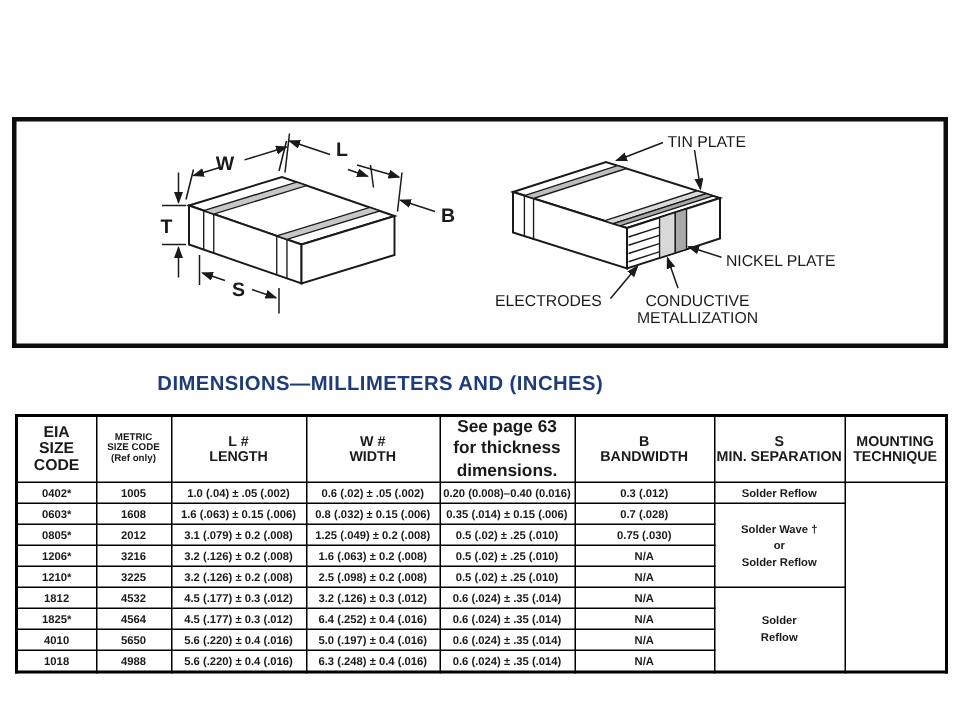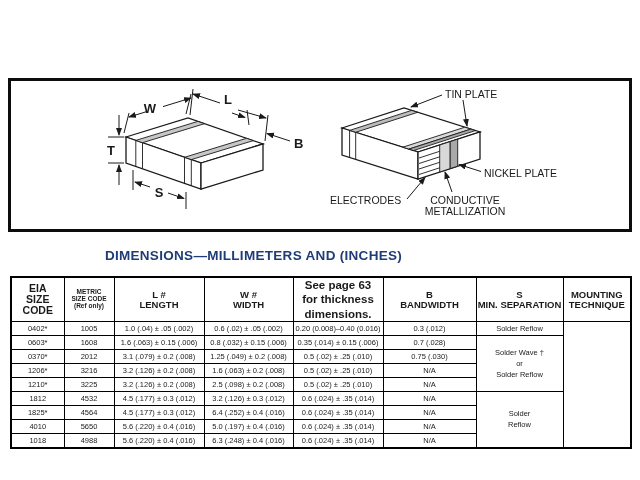--- a/index.html
+++ b/index.html
@@ -40,21 +40,21 @@
     border:2px solid #000;
   }
   table.dims th, table.dims td{
     border:1px solid #000;
     text-align:center;
     vertical-align:middle;
     padding:0 1px;
     overflow:hidden;
   }
   table.dims thead tr{height:27px;}
-  table.dims tbody tr{height:14px;}
+  table.dims tbody tr{height:14px;font-weight:bold;}
   th.h{font-size:9.5px;font-weight:bold;white-space:pre-line;line-height:1.05;}
   th.h-eia{font-size:10.5px;}
   th.h-metric{font-size:6.5px;}
   td.val{font-size:7.5px;white-space:nowrap;}
   td.note-cell{
     font-size:11.5px;
     white-space:pre-line;
     line-height:1.25;
     font-weight:bold;
   }
@@ -225,21 +225,21 @@
         <td class="val">1608</td>
         <td class="val">1.6 (.063) ± 0.15 (.006)</td>
         <td class="val">0.8 (.032) ± 0.15 (.006)</td>
         <td class="val">0.35 (.014) ± 0.15 (.006)</td>
         <td class="val">0.7 (.028)</td>
         <td class="mount" rowspan="4">Solder Wave †
 or
 Solder Reflow</td>
       </tr>
       <tr>
-        <td class="val">0370*</td>
+        <td class="val">0805*</td>
         <td class="val">2012</td>
         <td class="val">3.1 (.079) ± 0.2 (.008)</td>
         <td class="val">1.25 (.049) ± 0.2 (.008)</td>
         <td class="val">0.5 (.02) ± .25 (.010)</td>
         <td class="val">0.75 (.030)</td>
       </tr>
       <tr>
         <td class="val">1206*</td>
         <td class="val">3216</td>
         <td class="val">3.2 (.126) ± 0.2 (.008)</td>

